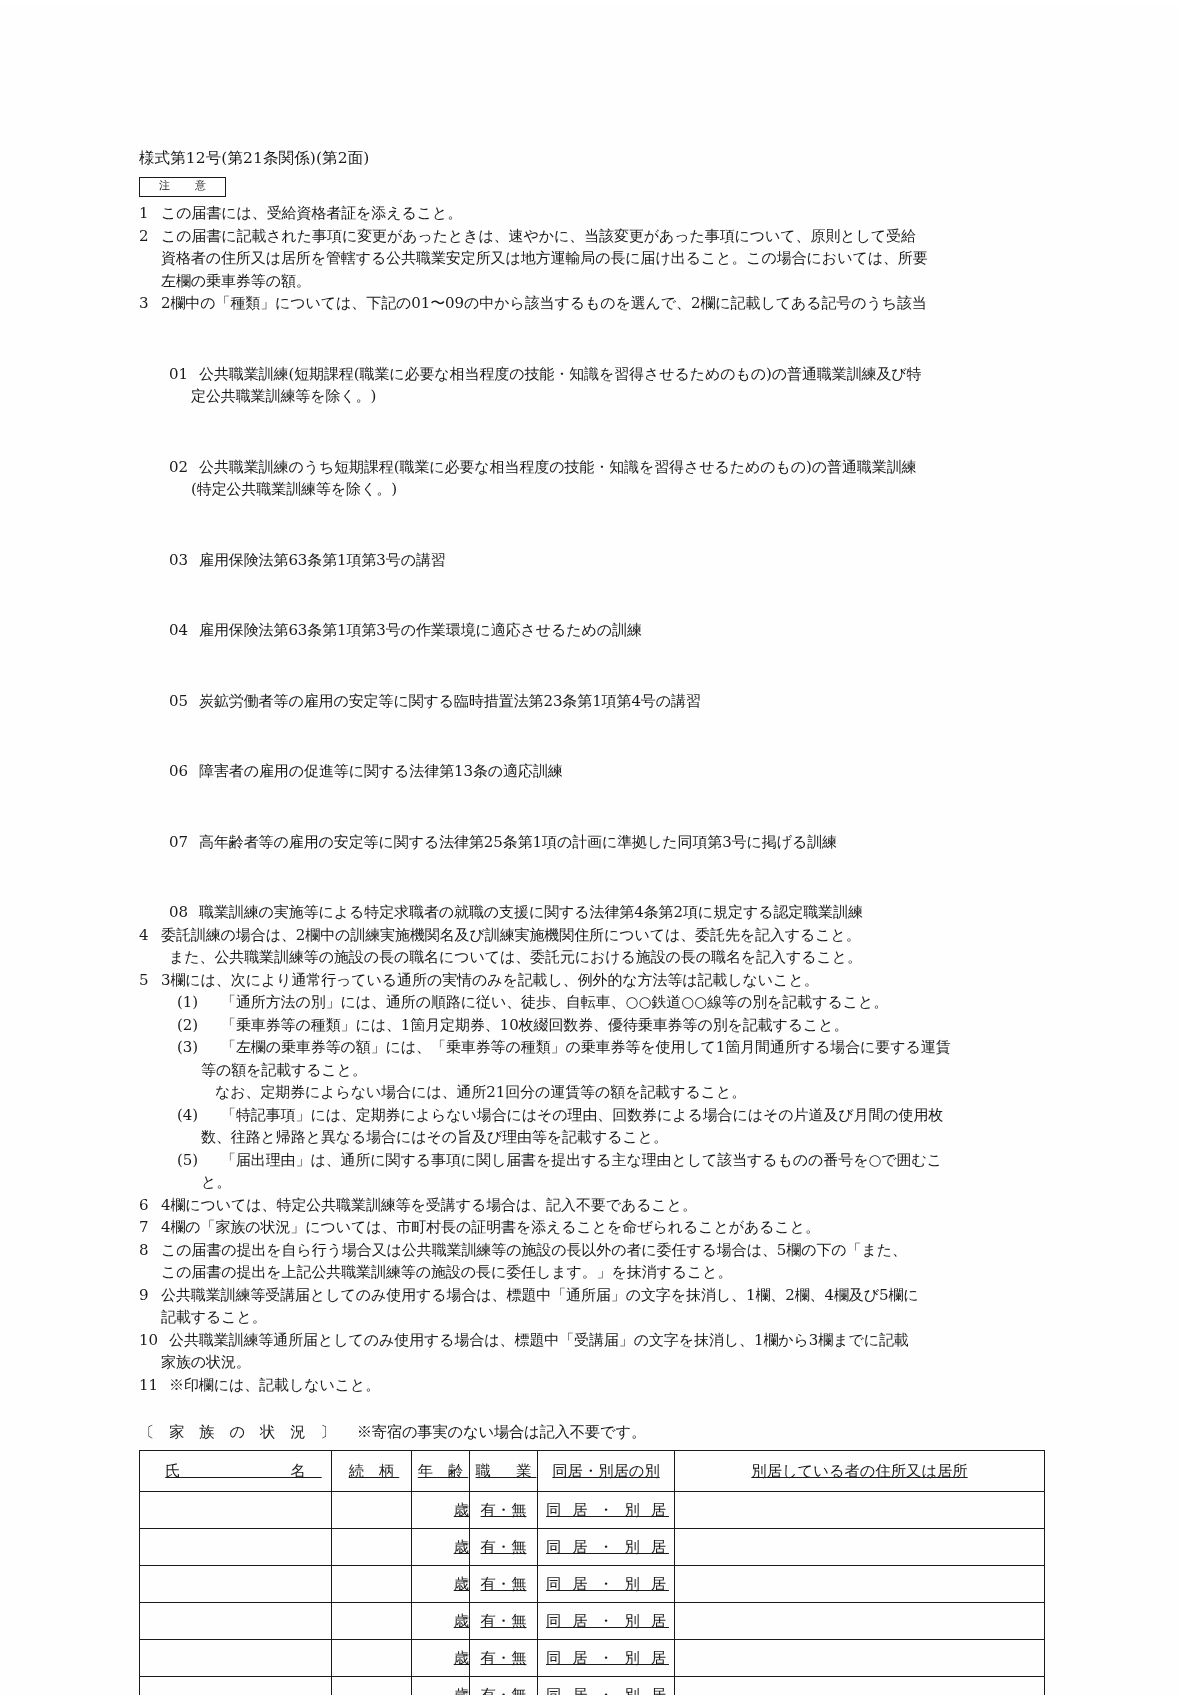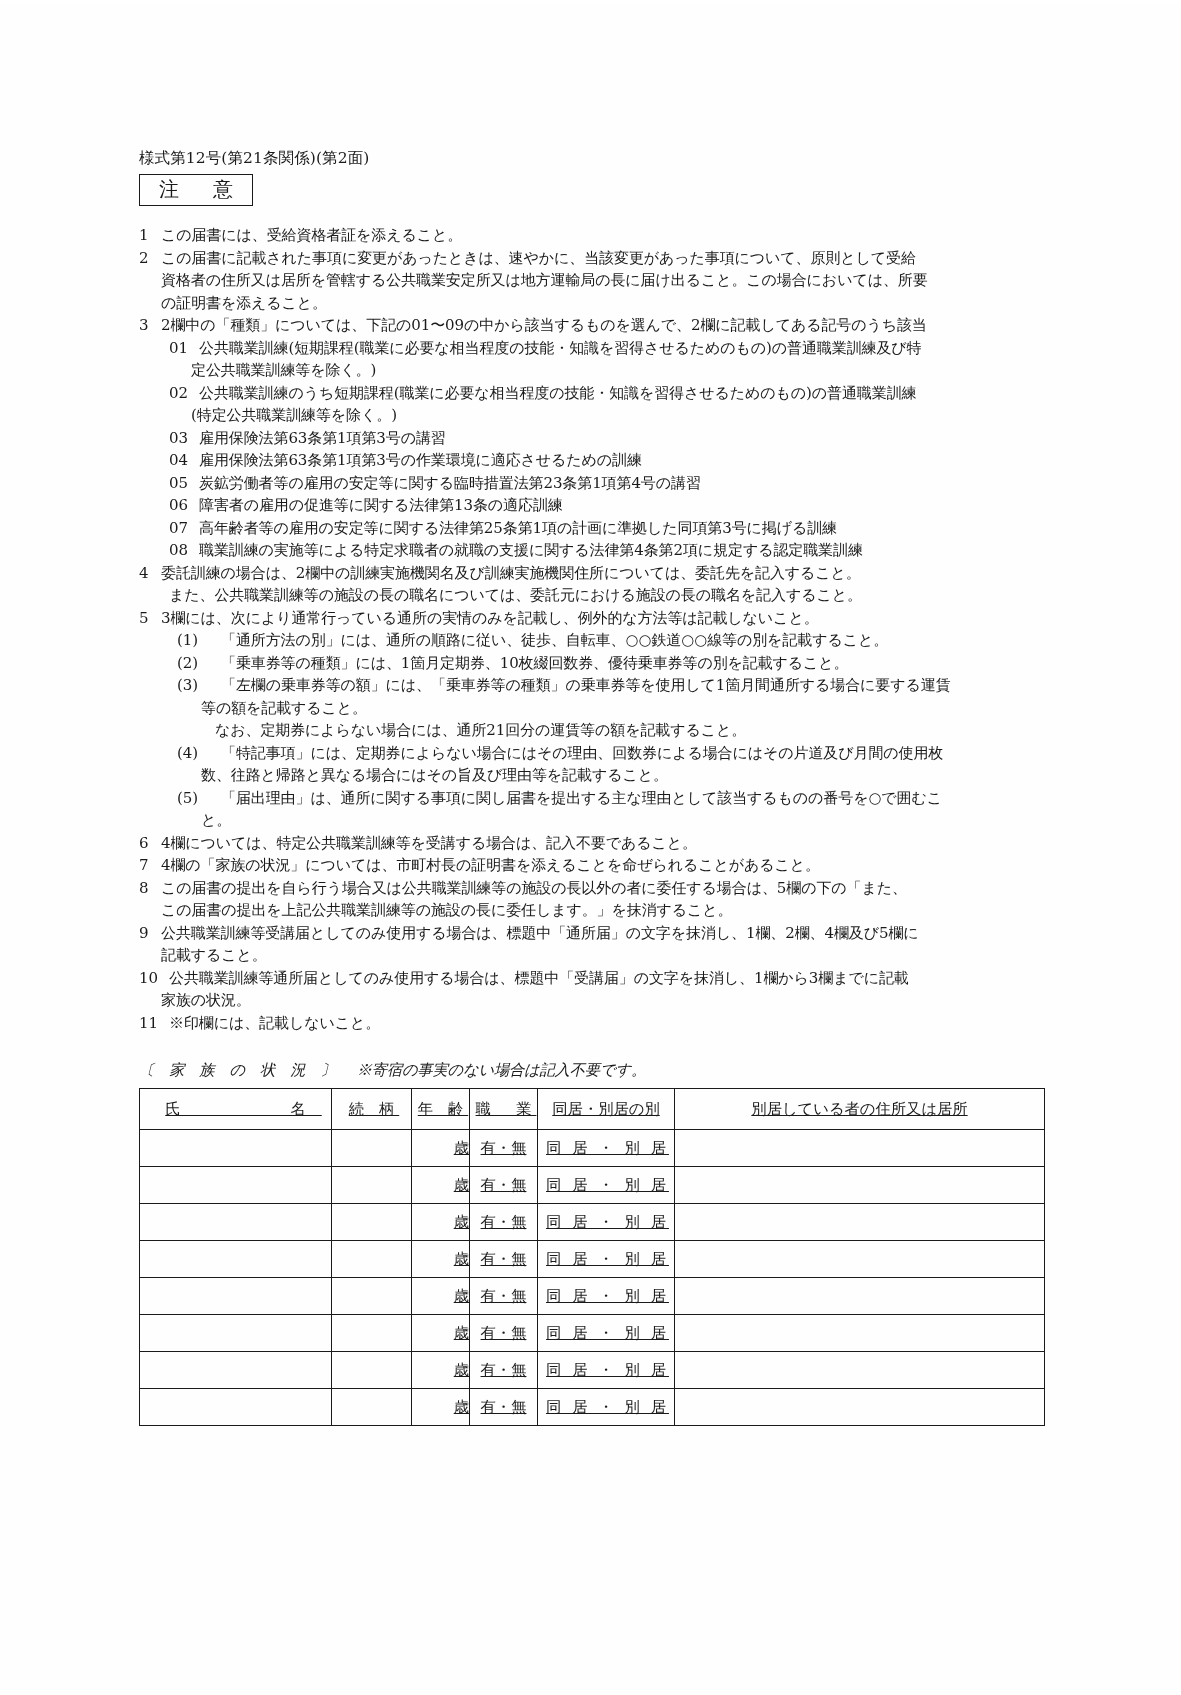--- a/index.html
+++ b/index.html
@@ -35,25 +35,25 @@
     font-size: 15.5px;
     letter-spacing: 0.1px;
     line-height: 1.25;
     margin: 0 0 6px 0;
     white-space: nowrap;
   }
   .notice-box {
     display: inline-block;
     border: 1.4px solid #1a1a1a;
     padding: 1px 12px 2px 12px;
-    font-size: 20px;
+    font-size: 11px;
     letter-spacing: 7px;
     text-indent: 7px;
     line-height: 1.35;
-    margin-bottom: 18px;
+    margin-bottom: 5px;
   }
 
   
   .notes {
     margin: 0;
     padding: 0;
     list-style: none;
   }
   .note {
     display: block;
@@ -79,34 +79,34 @@
   .ind2 { padding-left: 30px; }
   .ind-sub { padding-left: 30px; }
   .ind-sub2 { padding-left: 52px; }
   .ind-paren { padding-left: 38px; }
   .ind-paren-cont { padding-left: 62px; }
   .ind-paren-cont2 { padding-left: 76px; }
 
   .sub-item .lbl {
     display: inline-block;
     width: 30px;
+    margin-top: 48px;
   }
   .sub-item .plbl {
     display: inline-block;
     width: 44px;
   }
 
   
   .family-head {
     margin-top: 26px;
     margin-bottom: 7px;
     font-size: 15.3px;
     white-space: nowrap;
     letter-spacing: -0.1px;
-    font-style: italic;
   }
   .family-head .brackets {
     letter-spacing: 5px;
   }
   .family-head .note-text {
     margin-left: 16px;
     letter-spacing: -0.2px;
   }
 
   table.family {
@@ -170,21 +170,21 @@
         <span class="note-line">
           <span class="num">1</span><span>この届書には、受給資格者証を添えること。</span>
         </span>
       </div>
 
       <div class="note">
         <span class="note-line">
           <span class="num">2</span><span>この届書に記載された事項に変更があったときは、速やかに、当該変更があった事項について、原則として受給</span>
         </span>
         <span class="note-line ind1">資格者の住所又は居所を管轄する公共職業安定所又は地方運輸局の長に届け出ること。この場合においては、所要</span>
-        <span class="note-line ind1">の証明書を添えること。</span>
+        <span class="note-line ind1">左欄の乗車券等の額。</span>
       </div>
 
       <div class="note">
         <span class="note-line">
           <span class="num">3</span><span>2欄中の「種類」については、下記の01〜09の中から該当するものを選んで、2欄に記載してある記号のうち該当</span>
         </span>
 
         <span class="note-line ind-sub sub-item">
           <span class="lbl">01</span><span>公共職業訓練(短期課程(職業に必要な相当程度の技能・知識を習得させるためのもの)の普通職業訓練及び特</span>
         </span>

